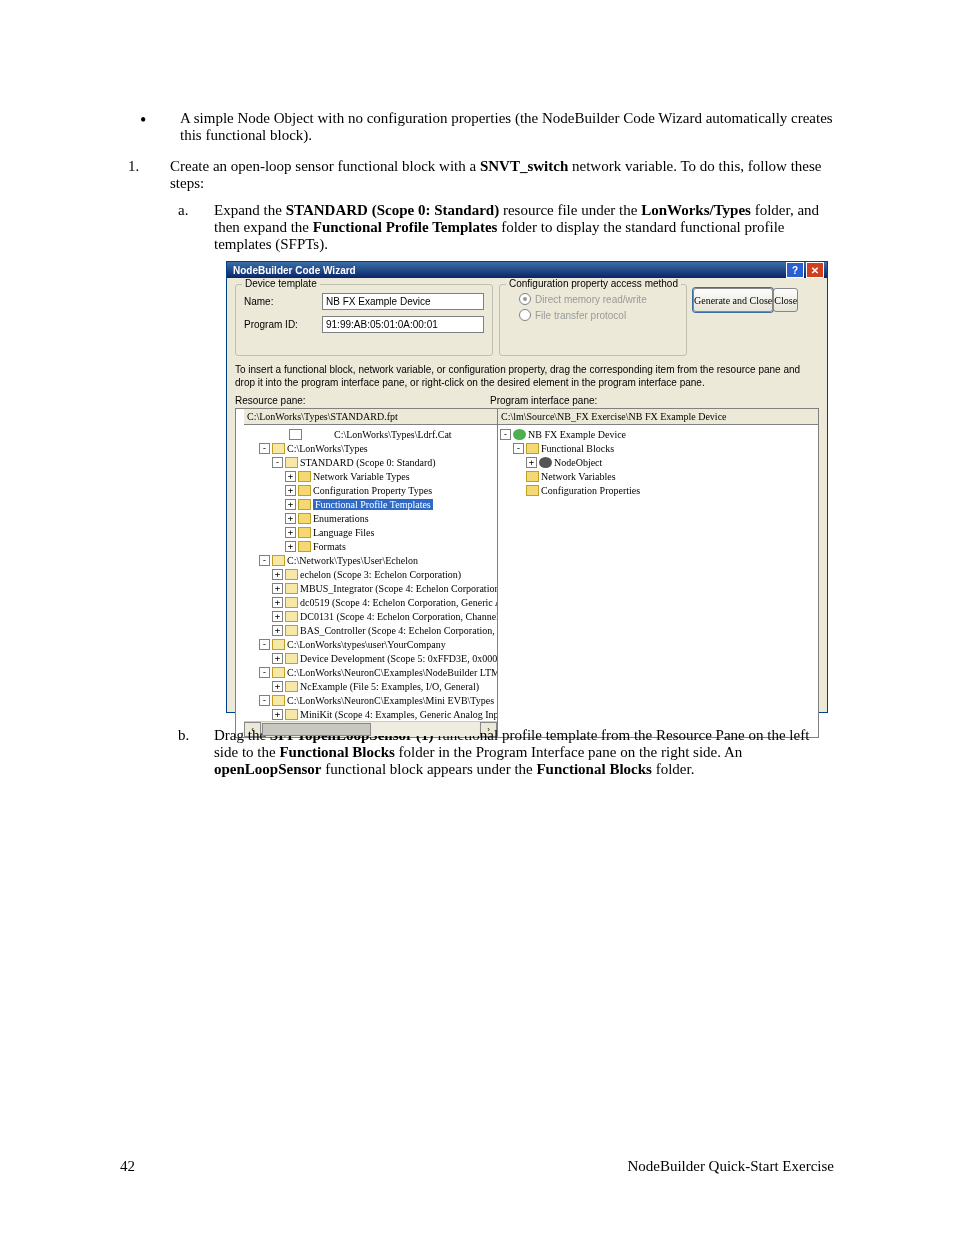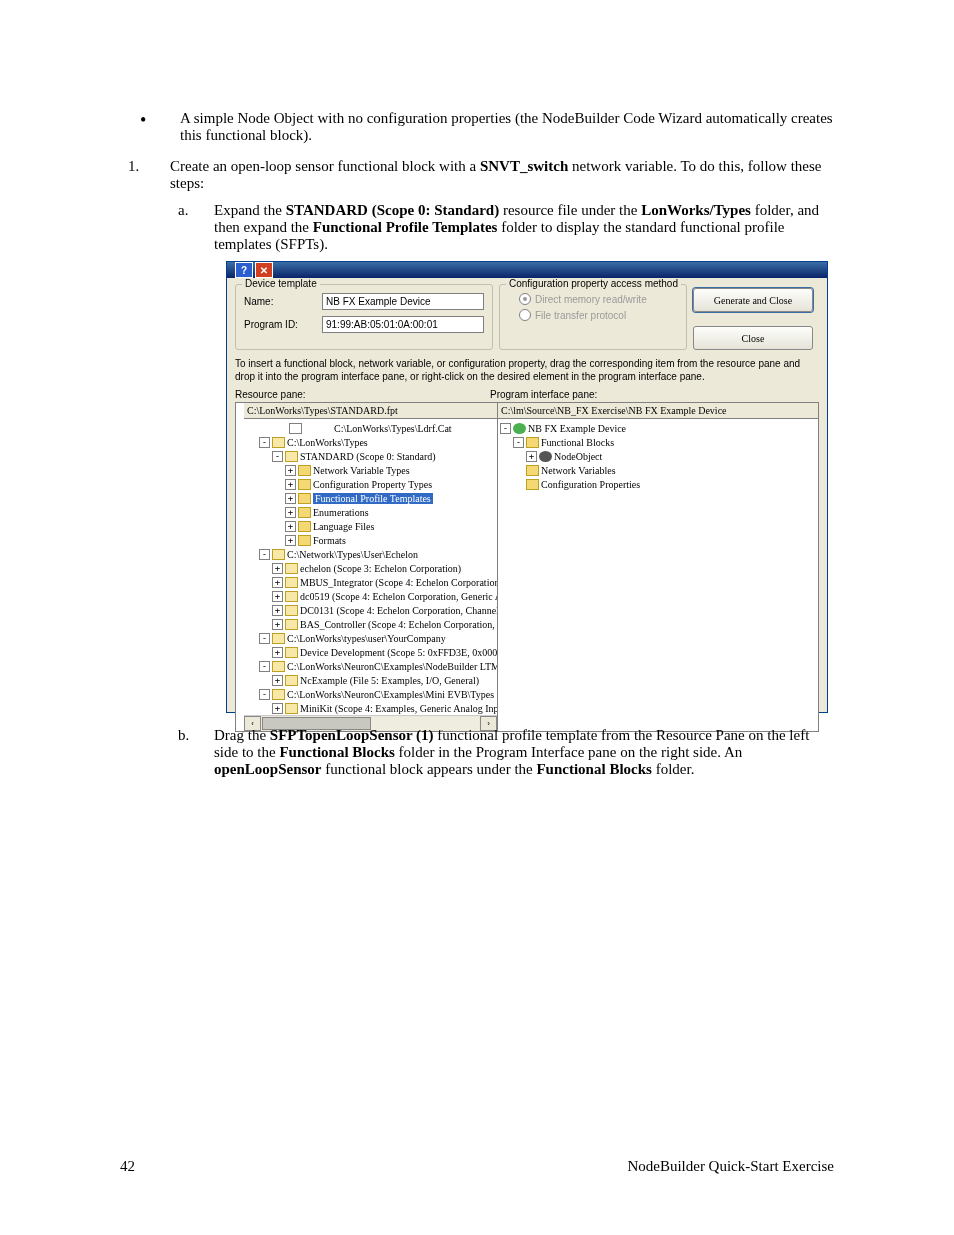--- a/index.html
+++ b/index.html
@@ -83,21 +83,21 @@
     background: #fff; padding: 0 3px; font-size: 10px;
     font-family: Tahoma, sans-serif;
   }
   .radio-line { display: flex; align-items: center; margin-bottom: 4px; padding-left: 11px; }
   .radio { width: 10px; height: 10px; border-radius: 50%;
     border: 1px solid #808080; margin-right: 4px;
     background: #fff; display: flex; align-items: center; justify-content: center; }
   .radio.checked::after { content: ""; width: 4px; height: 4px;
     background: #9a9a9a; border-radius: 50%; }
   .radio-label { font-size: 10px; color: #9a9a9a; }
-  .btncol { width: 120px; display: flex; flex-direction: column; gap: 14px; padding-top: 4px; }
+  .btncol { width: 120px; display: flex; padding-top: 4px; }
   .winbtn {
     height: 22px;
     border: 1px solid #888;
     border-radius: 3px;
     background: linear-gradient(to bottom, #fdfdfb, #e6e4d8);
     font-size: 10px; font-family: Tahoma;
     display: flex; align-items: center; justify-content: center;
   }
   .gen-border { box-shadow: 0 0 0 1px #3b6ea5; }
   .instr { font-size: 10px; margin: 8px 0 6px 0; line-height: 1.25; }
@@ -174,32 +174,33 @@
 
       <div class="sub-row">
         <div class="sub-col">a.</div>
         <div class="sub-body">
           <span>Expand the </span><b>STANDARD (Scope 0: Standard)</b><span> resource file under the </span><b>LonWorks/Types</b><span> folder, and then expand the </span><b>Functional Profile Templates</b><span> folder to display the standard functional profile templates (SFPTs).</span>
         </div>
       </div>
 
       <div class="dialog">
         <div class="titlebar">
+          <span class="title-text">NodeBuilder Code Wizard</span>
           <div class="tb-btn tb-help">?</div>
           <div class="tb-btn tb-close">✕</div>
         </div>
         <div class="dbody">
           <div class="toprow">
             <div class="fieldset fs-left">
               <div class="fieldset-legend">Device template</div>
               <div class="field-line">
                 <div class="field-label">Name:</div>
                 <input class="field-input" value="NB FX Example Device" style="">
               </div>
-              <div class="field-line" style="margin-bottom:0">
+              <div class="field-line" style="margin-bottom:12px">
                 <div class="field-label">Program ID:</div>
                 <input class="field-input" value="91:99:AB:05:01:0A:00:01" style="">
               </div>
             </div>
             <div class="fieldset fs-mid">
               <div class="fieldset-legend">Configuration property access method</div>
               <div class="radio-line">
                 <div class="radio checked"></div>
                 <div class="radio-label">Direct memory read/write</div>
               </div>

